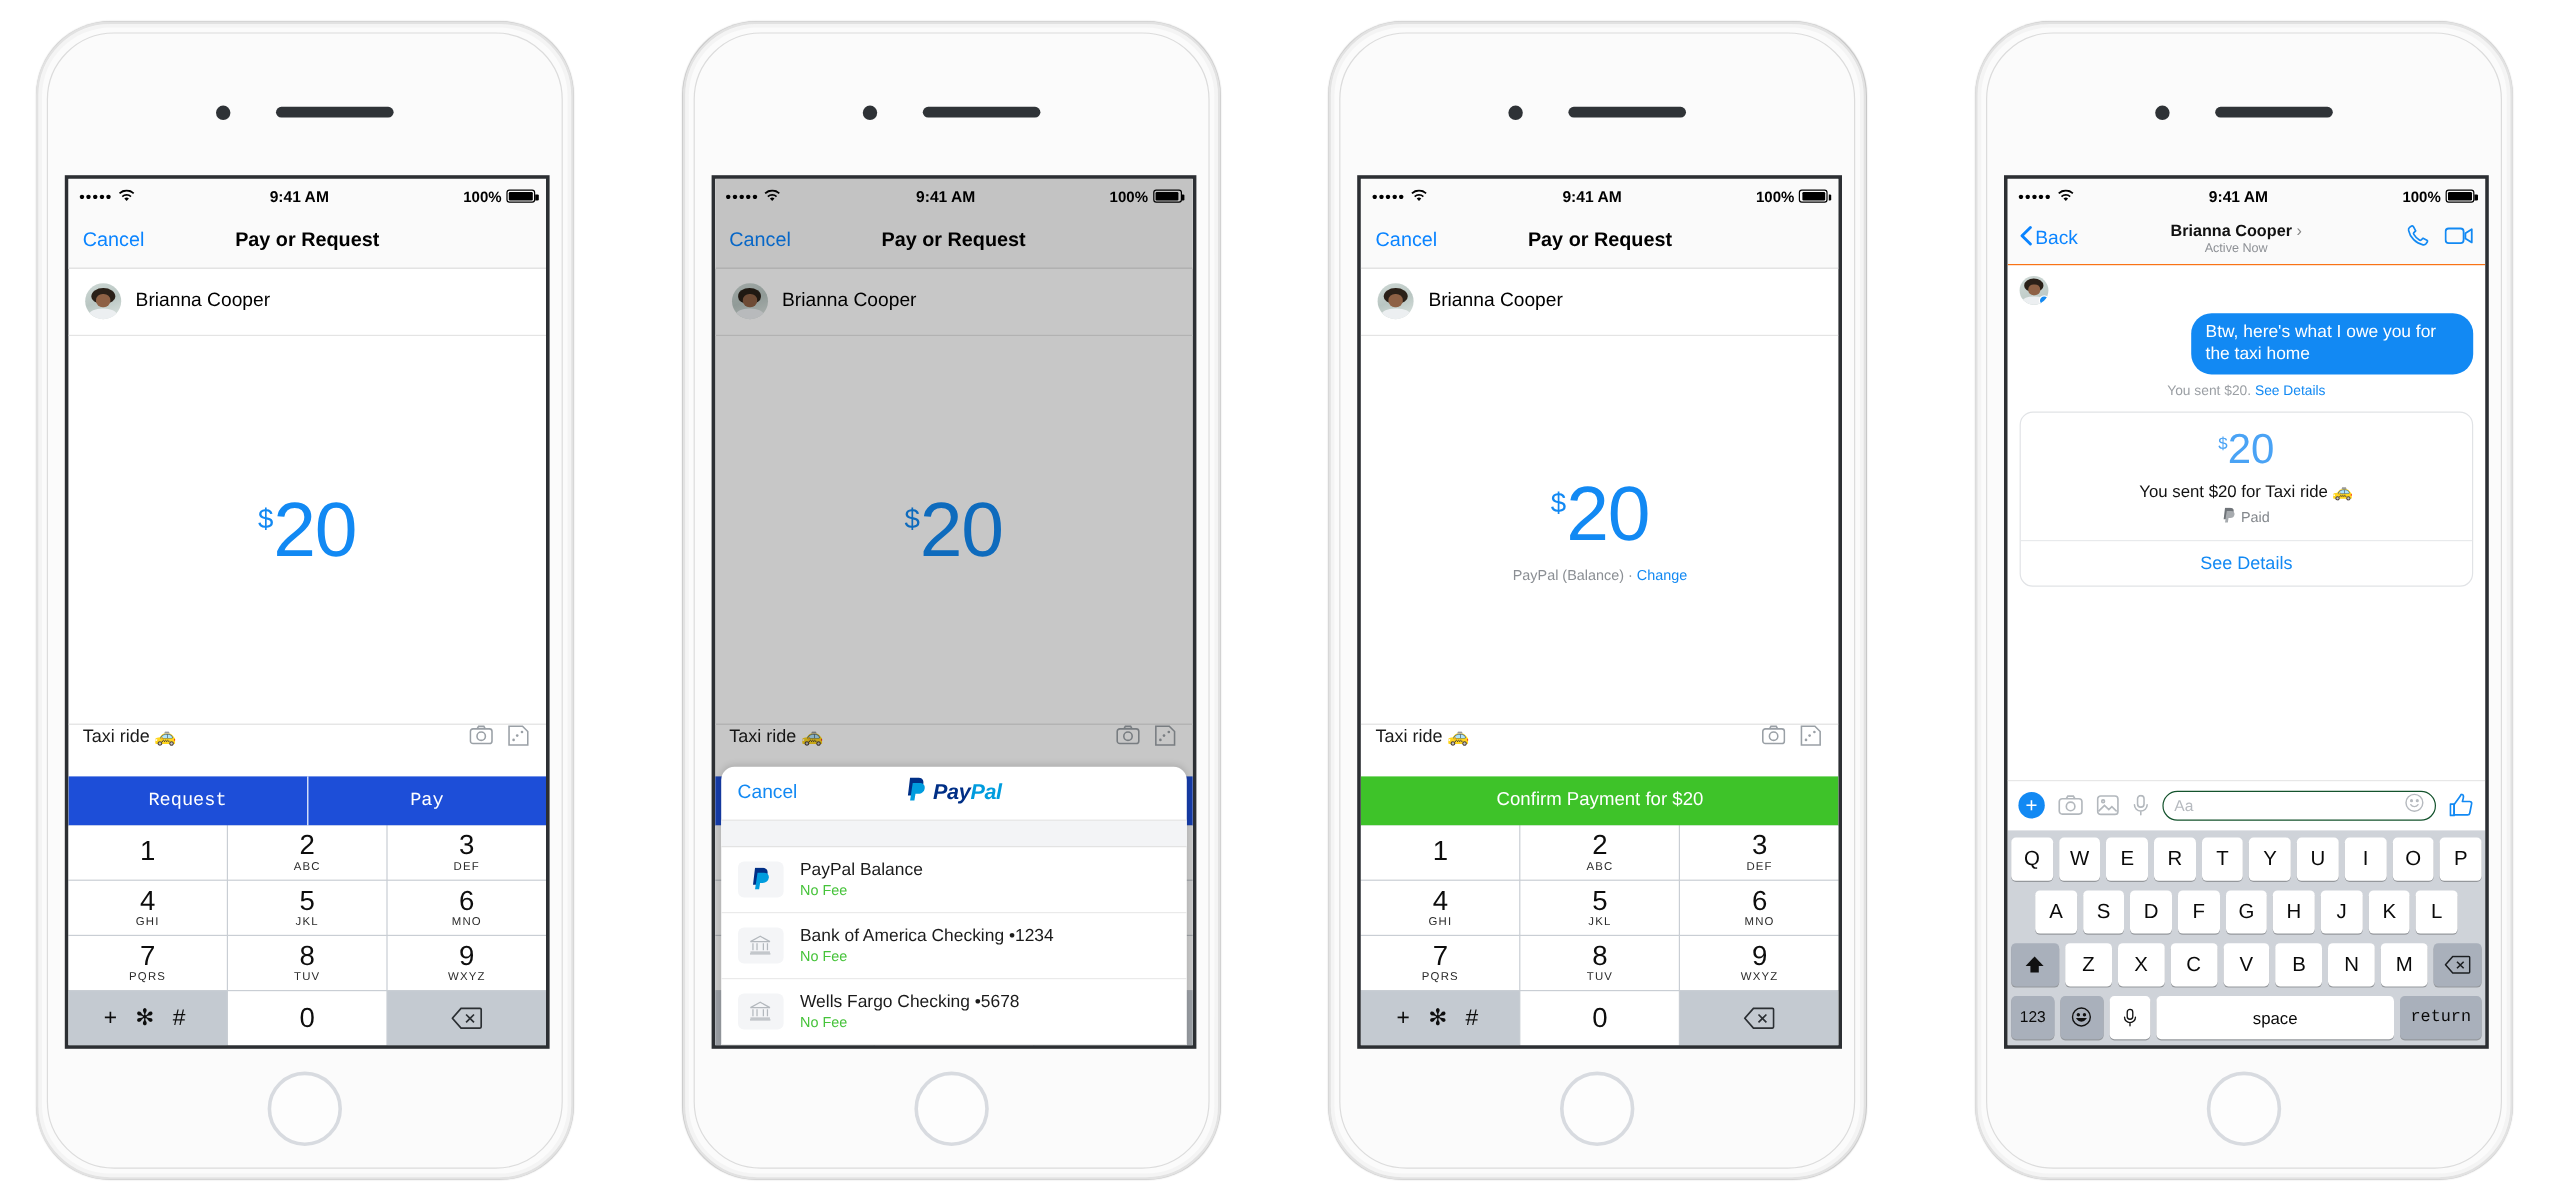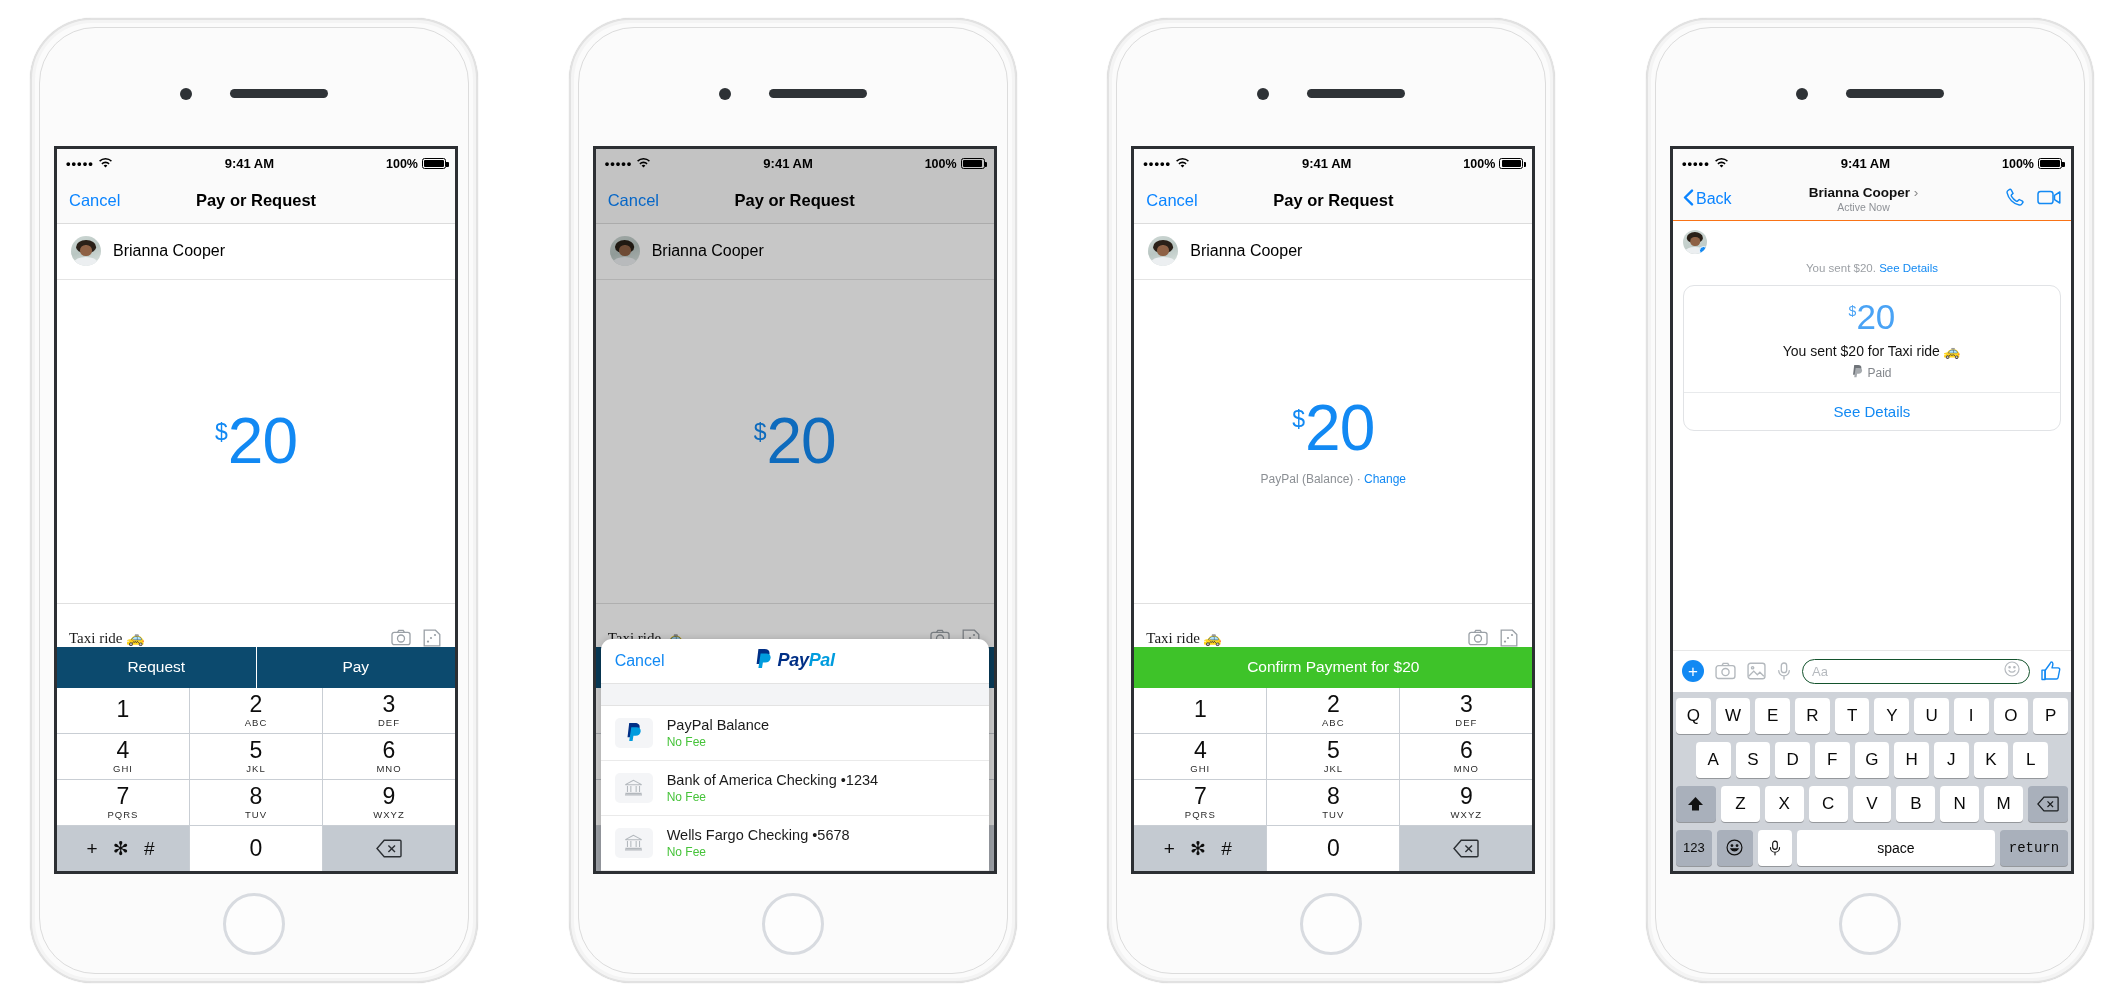--- a/index.html
+++ b/index.html
@@ -93,32 +93,31 @@
   .amount-area { flex: 1 1 auto; display: flex; flex-direction: column; align-items: center; justify-content: center; position: relative; }
   .amount-wrap { display: flex; align-items: flex-start; color: #1289f3; line-height: 1; }
   .amount-sign { font-size: 23px; margin-top: 12px; font-weight: 300; }
   .amount-value { font-size: 64px; font-weight: 200; letter-spacing: -1px; }
   .amount-sub { margin-top: 12px; font-size: 12px; color: #8b8f94; }
   .amount-sub .change { color: #1289f3; }
 
   
   .memo {
     height: 44px; flex: 0 0 44px;
-    display: flex; align-items: flex-end; justify-content: space-between;
+    display: flex; align-items: flex-start; justify-content: space-between;
     padding: 0 12px;
     border-top: 1px solid #e0e0e0;
-    font-family: Liberation Serif, serif;
   }
   .memo-text { font-size: 15px; color: #1b1b1b; }
   .memo-icons { display: flex; gap: 12px; align-items: center; }
   .ic { width: 20px; height: 18px; color: #9aa0a6; }
   .ic svg { display: block; }
 
   
-  .action-bar { display: flex; flex: 0 0 41px; height: 41px; background: #0c4a6e; }
+  .action-bar { display: flex; flex: 0 0 41px; height: 41px; background: #1d4ed8; font-family: Liberation Mono, monospace; }
   .action-btn {
     flex: 1; display: flex; align-items: center; justify-content: center;
     color: #fff; font-size: 15.5px;
   }
   .action-btn + .action-btn { border-left: 1px solid #ffffff; }
   .confirm-bar {
     flex: 0 0 41px; height: 41px; background: #3ec329;
     display: flex; align-items: center; justify-content: center;
     color: #fff; font-size: 15.5px;
   }
@@ -726,20 +725,23 @@
 
         <div class="row-in">
           <span class="mini-av">
               <i class="hair"></i>
               <i class="face"></i>
               <i class="body"></i>
               <i class="presence"></i>
             </span>
         </div>
 
+        <div class="row-out">
+          <span class="bubble-out">Btw, here's what I owe you for the taxi home</span>
+        </div>
 
         <div class="sent-note">
           <span>You sent $20. </span><a href="#">See Details</a>
         </div>
 
         <div class="receipt">
           <div class="receipt-body">
             <div class="amt">
               <span class="sg">$</span>
               <span class="vl">20</span>

